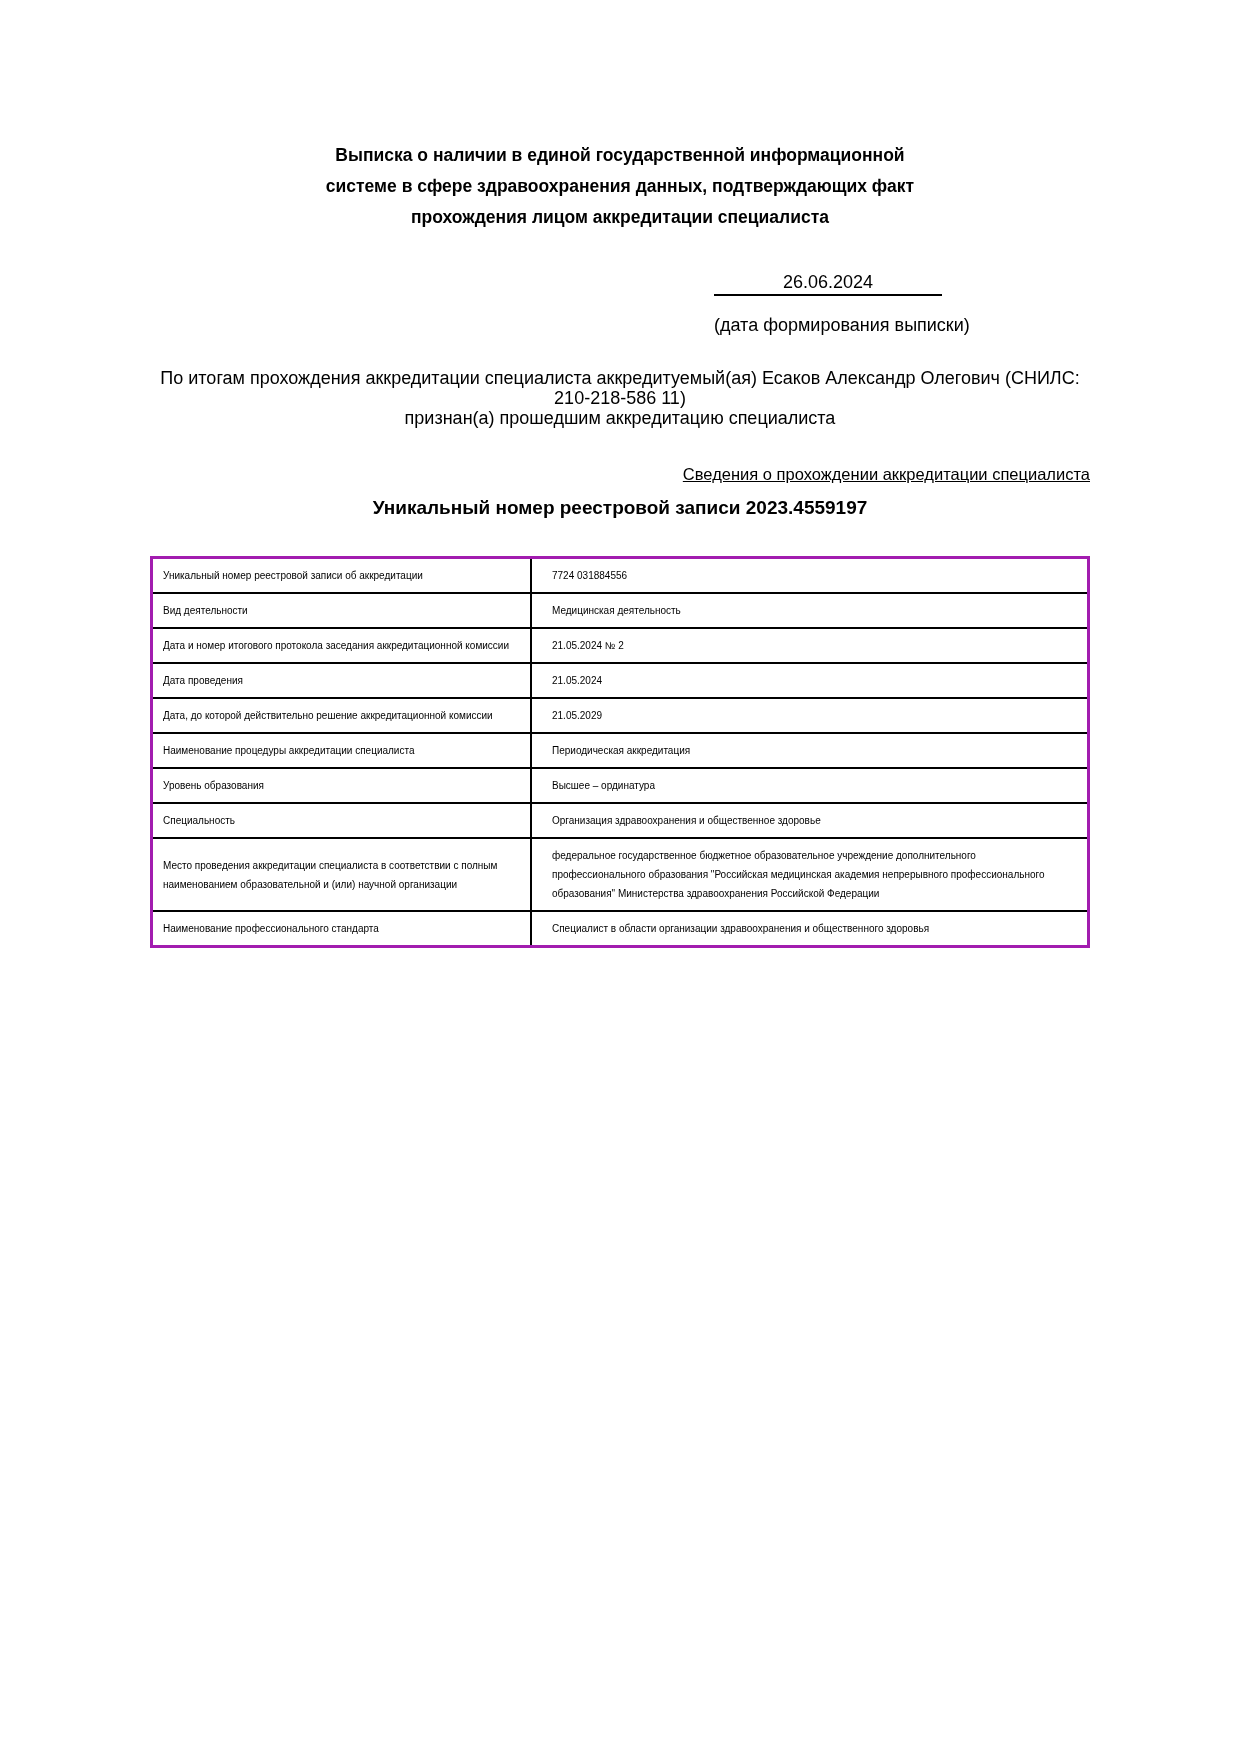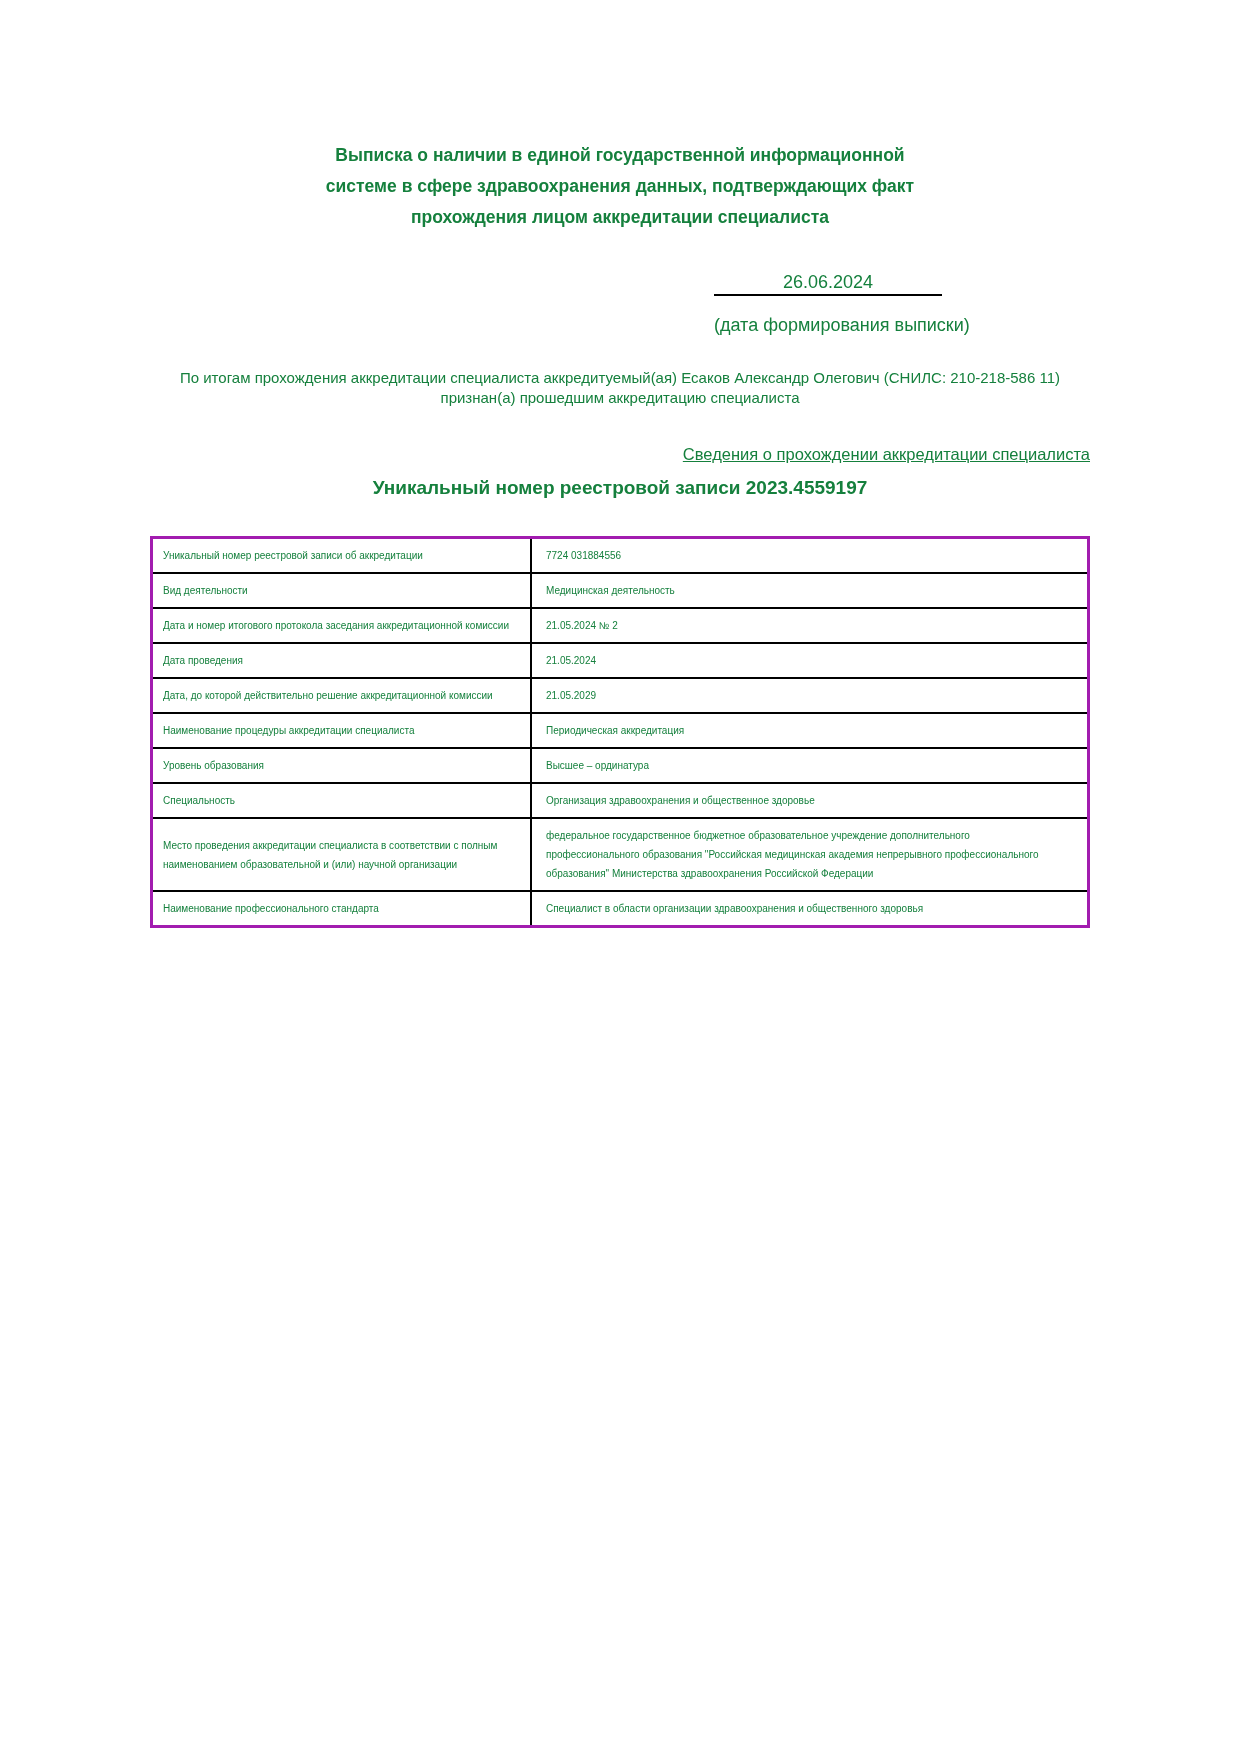--- a/index.html
+++ b/index.html
@@ -7,21 +7,21 @@
     padding: 0;
     background: #ffffff;
   }
   .page {
     position: relative;
     width: 1240px;
     height: 1755px;
     box-sizing: border-box;
     padding: 140px 150px 0 150px;
     background: #ffffff;
-    color: #15803d;
+    color: #000000;
     font-family: "Liberation Sans", "DejaVu Sans", sans-serif;
     overflow: hidden;
   }
   .doc-title {
     text-align: center;
     font-weight: bold;
     font-size: 17.5px;
     line-height: 31px;
   }
   .date-block {
@@ -38,21 +38,21 @@
   }
   .date-caption {
     display: block;
     padding-top: 20px;
     line-height: 18px;
     white-space: nowrap;
   }
   .intro {
     margin-top: 34px;
     text-align: center;
-    font-size: 15px;
+    font-size: 18px;
     line-height: 20px;
   }
   .section-heading {
     margin-top: 36px;
     text-align: right;
     font-size: 16.5px;
     line-height: 20px;
     text-decoration: underline;
   }
   .registry-heading {
@@ -72,21 +72,21 @@
   }
   table.acc-table td {
     border: 2px solid #000000;
     vertical-align: middle;
     padding: 7px 20px 7px 10px;
   }
   table.acc-table td.col-label {
     width: 40.5%;
   }
   table.acc-table td.col-value {
-    padding: 7px 24px 7px 14px;
+    padding: 7px 24px 7px 20px;
   }
 </style>
 </head>
 <body>
 
 <div class="page">
 
   <div class="doc-title">
     <div>Выписка о наличии в единой государственной информационной</div>
     <div>системе в сфере здравоохранения данных, подтверждающих факт</div>

